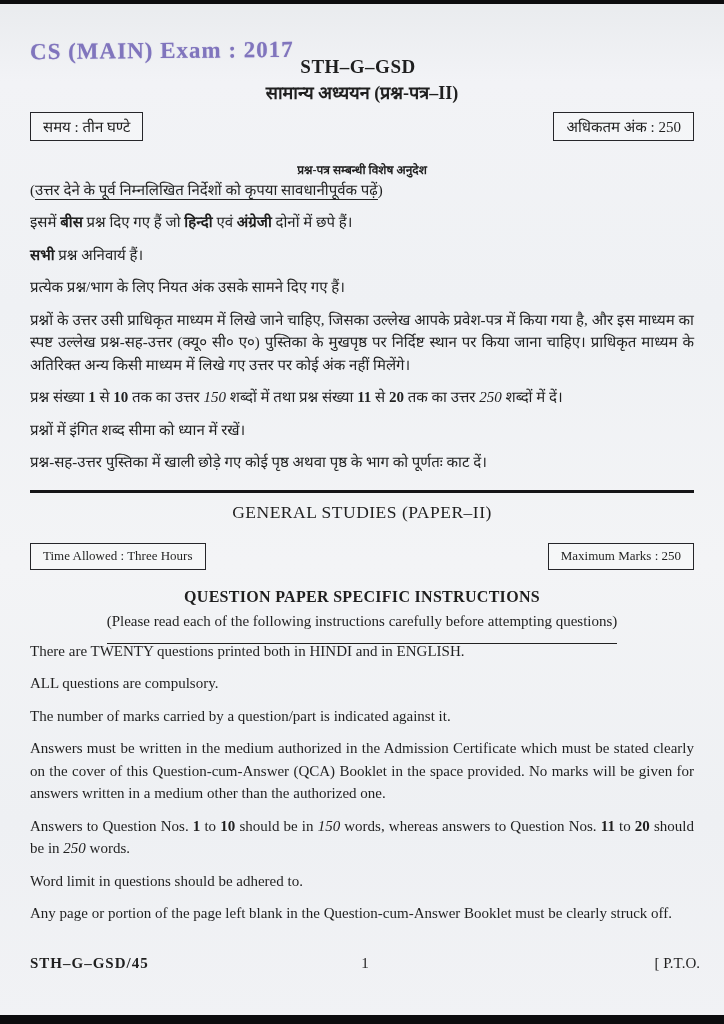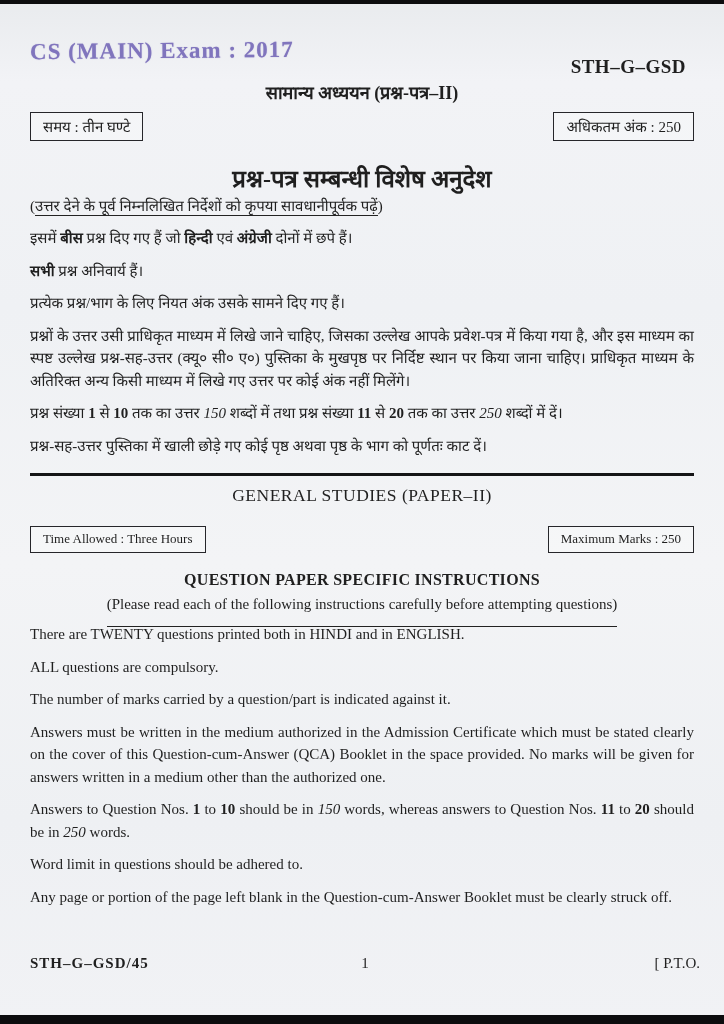--- a/index.html
+++ b/index.html
@@ -20,37 +20,37 @@
   .stamp-row{margin-top:38px;}
   .stamp{
     display:inline-block;
     font-weight:bold;
     font-size:23px;
     letter-spacing:1px;
     color:rgba(124,112,187,.92);
     transform:rotate(-0.5deg);
     text-shadow:0 0 1px rgba(124,112,187,.55);
   }
-  .code-row{text-align:right;margin-top:-8px;padding-right:8px;}
+  .code-row{text-align:center;margin-top:-8px;padding-right:8px;}
   .paper-code{font-weight:bold;font-size:19px;letter-spacing:.5px;}
 
   .hindi-title{text-align:center;font-weight:bold;font-size:18px;margin-top:2px;}
 
   .box-row{display:flex;justify-content:space-between;align-items:flex-start;margin-top:8px;}
   .meta-box{
     border:1.6px solid #26262a;
     padding:3px 12px 4px;
     font-size:15px;
     background:rgba(255,255,255,.25);
     white-space:nowrap;
   }
   .box-row.en{margin-top:20px;}
   .box-row.en .meta-box{font-size:13px;padding:4px 12px 5px;}
 
-  .section-heading-hi{text-align:center;font-weight:bold;font-size:24px;margin-top:20px;}
+  .section-heading-hi{text-align:center;font-weight:bold;font-size:12px;margin-top:20px;}
   .subnote{text-align:left;font-size:15px;margin-top:1px;}
   .subnote .ul{border-bottom:1.3px solid #222;padding-bottom:1px;}
 
   .hi-paras p, .en-paras p{
     margin:10px 0;
     font-size:15px;
     line-height:1.5;
     text-align:justify;
   }
   .hi-paras{margin-top:12px;}
@@ -100,20 +100,21 @@
     <div class="section-heading-hi">प्रश्न-पत्र सम्बन्धी विशेष अनुदेश</div>
 
     <div class="subnote"><span>(</span><span class="ul">उत्तर देने के पूर्व निम्नलिखित निर्देशों को कृपया सावधानीपूर्वक पढ़ें</span><span>)</span></div>
 
     <div class="hi-paras">
         <p><span>इसमें </span><span class="b">बीस</span><span> प्रश्न दिए गए हैं जो </span><span class="b">हिन्दी</span><span> एवं </span><span class="b">अंग्रेजी</span><span> दोनों में छपे हैं।</span></p>
         <p><span class="b">सभी</span><span> प्रश्न अनिवार्य हैं।</span></p>
         <p><span>प्रत्येक प्रश्न/भाग के लिए नियत अंक उसके सामने दिए गए हैं।</span></p>
         <p><span>प्रश्नों के उत्तर उसी प्राधिकृत माध्यम में लिखे जाने चाहिए, जिसका उल्लेख आपके प्रवेश-पत्र में किया गया है, और इस माध्यम का स्पष्ट उल्लेख प्रश्न-सह-उत्तर (क्यू० सी० ए०) पुस्तिका के मुखपृष्ठ पर निर्दिष्ट स्थान पर किया जाना चाहिए। प्राधिकृत माध्यम के अतिरिक्त अन्य किसी माध्यम में लिखे गए उत्तर पर कोई अंक नहीं मिलेंगे।</span></p>
         <p><span>प्रश्न संख्या </span><span class="b">1</span><span> से </span><span class="b">10</span><span> तक का उत्तर </span><span class="i">150</span><span> शब्दों में तथा प्रश्न संख्या </span><span class="b">11</span><span> से </span><span class="b">20</span><span> तक का उत्तर </span><span class="i">250</span><span> शब्दों में दें।</span></p>
+        <p><span>प्रश्नों में इंगित शब्द सीमा को ध्यान में रखें।</span></p>
         <p><span>प्रश्न-सह-उत्तर पुस्तिका में खाली छोड़े गए कोई पृष्ठ अथवा पृष्ठ के भाग को पूर्णतः काट दें।</span></p>
       </div>
 
     <hr class="rule">
 
     <div class="en-title">GENERAL STUDIES (PAPER–II)</div>
 
     <div class="box-row en">
       <span class="meta-box">Time Allowed : Three Hours</span>
       <span class="meta-box">Maximum Marks : 250</span>

